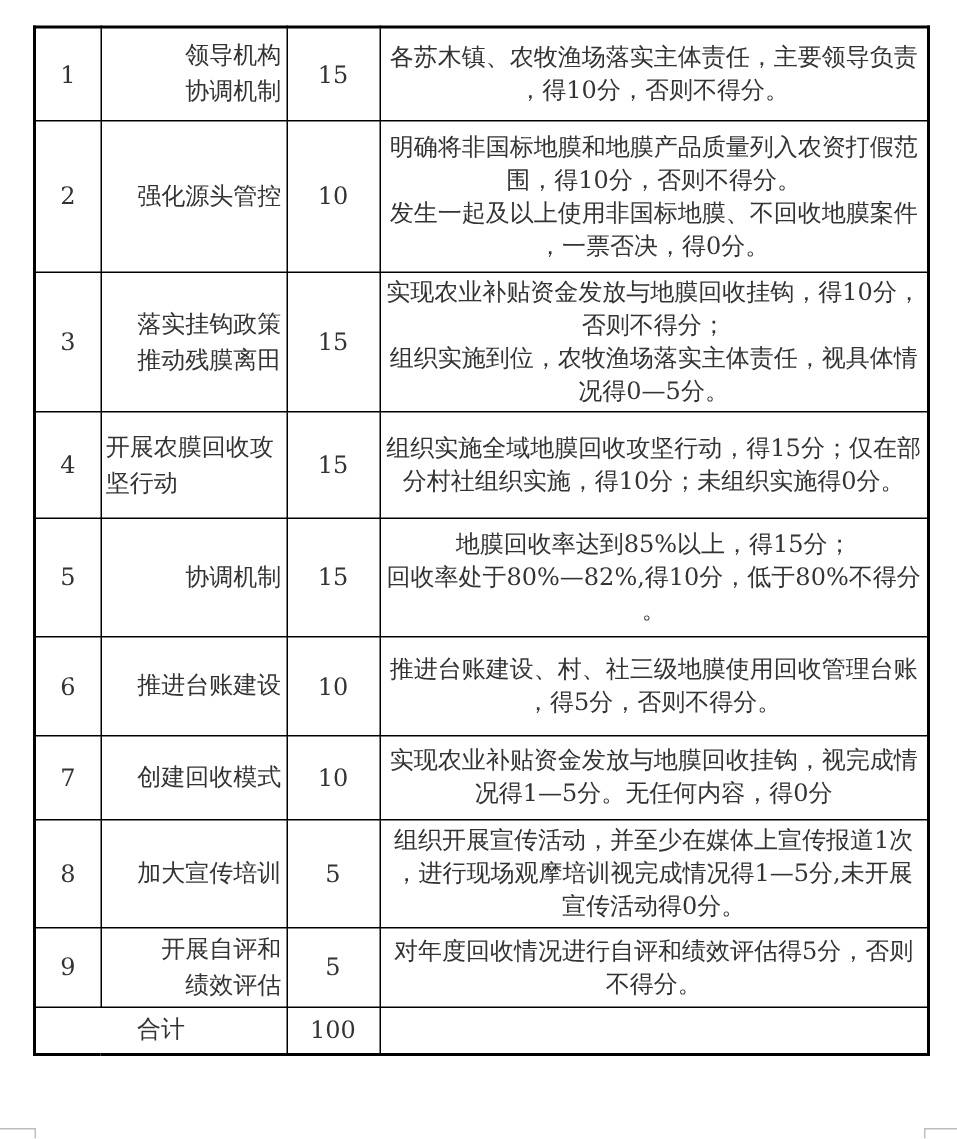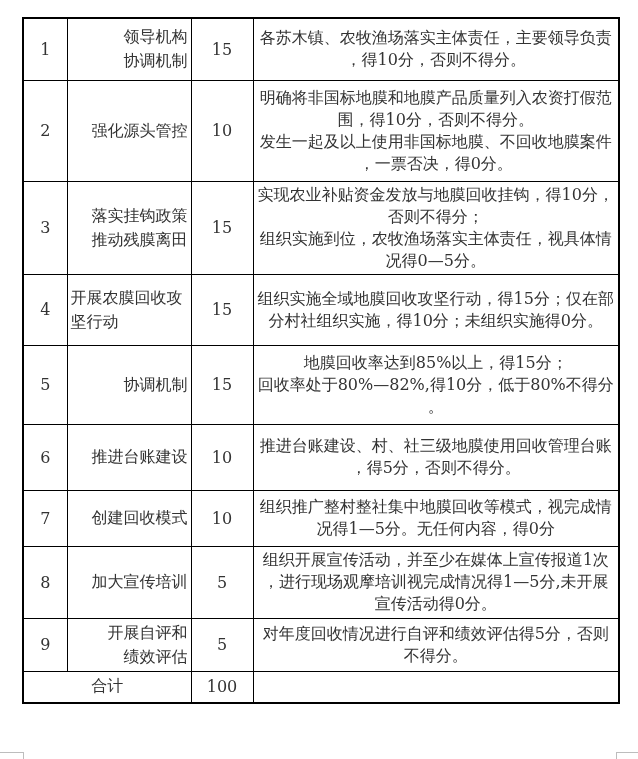--- a/index.html
+++ b/index.html
@@ -158,21 +158,21 @@
       <td class="no">6</td>
       <td class="content">推进台账建设</td>
       <td class="score">10</td>
       <td class="points">推进台账建设、村、社三级地膜使用回收管理台账，得5分，否则不得分。</td>
     </tr>
 
     <tr class="r6">
       <td class="no">7</td>
       <td class="content">创建回收模式</td>
       <td class="score">10</td>
-      <td class="points">组织推广整村整社集中地膜回收等模式，视完成情况得1—5分。无任何内容，得0分</td>
+      <td class="points">实现农业补贴资金发放与地膜回收挂钩，视完成情况得1—5分。无任何内容，得0分</td>
     </tr>
 
     <tr class="r7">
       <td class="no">8</td>
       <td class="content">加大宣传培训</td>
       <td class="score">5</td>
       <td class="points">组织开展宣传活动，并至少在媒体上宣传报道1次，进行现场观摩培训视完成情况得1—5分,未开展宣传活动得0分。</td>
     </tr>
 
     <tr class="r8">

